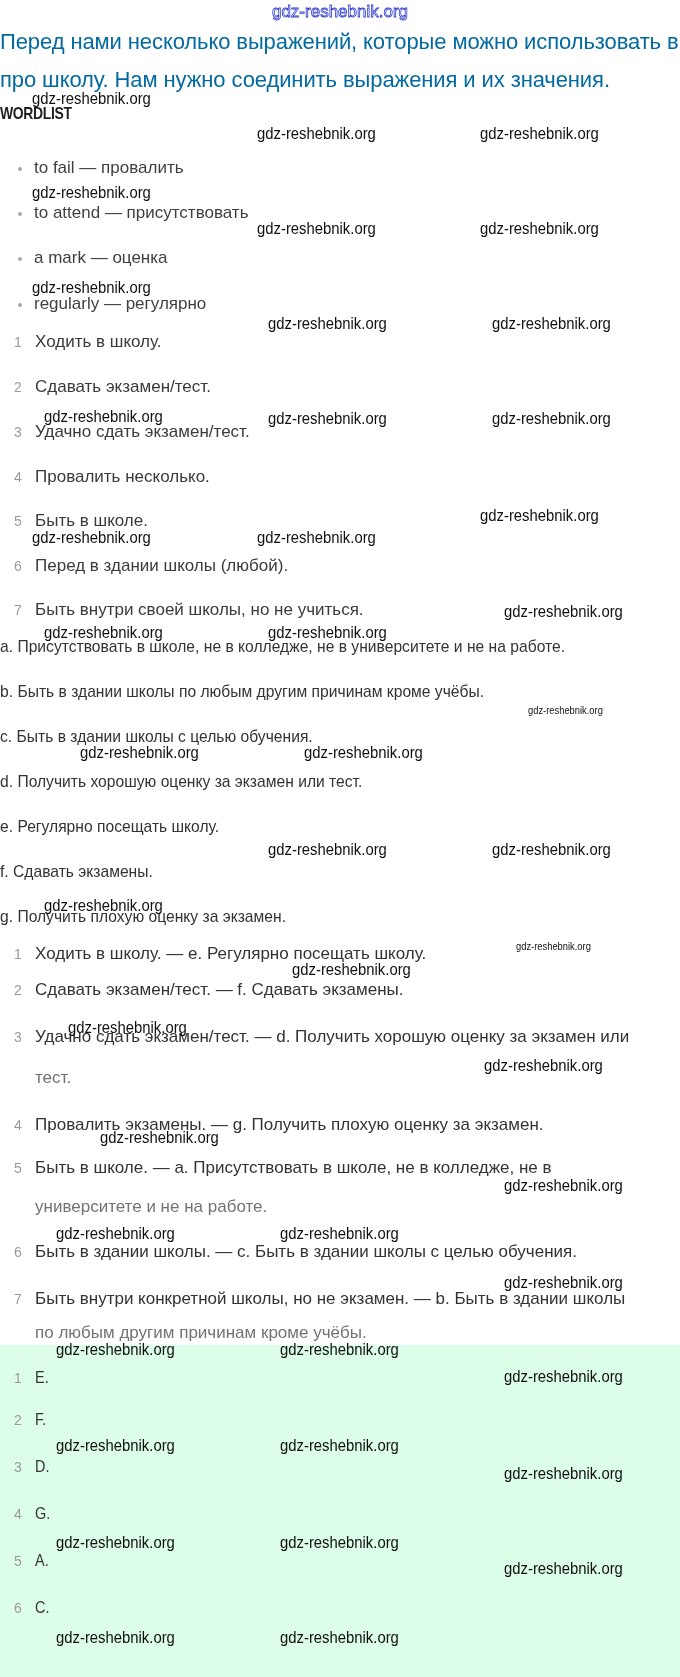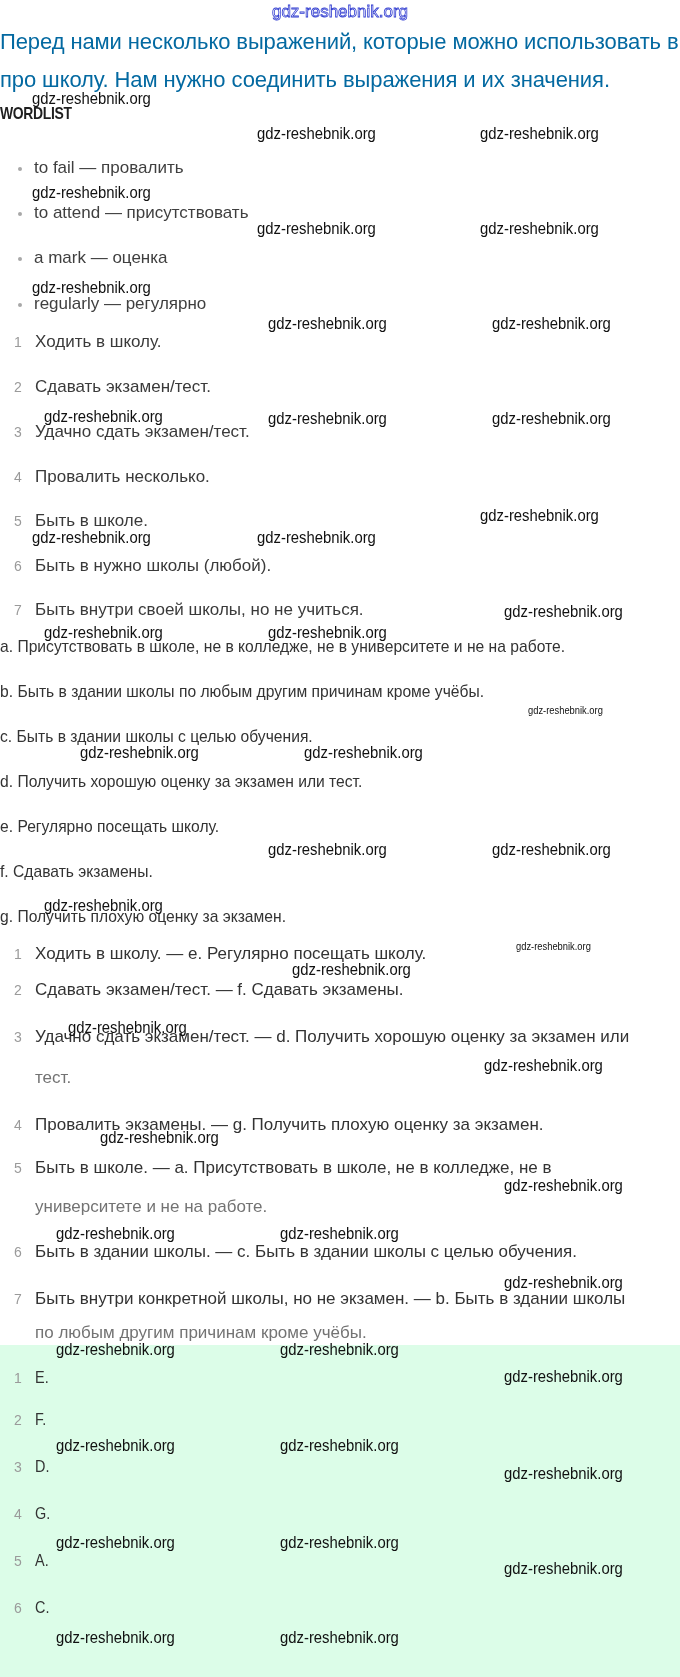--- a/index.html
+++ b/index.html
@@ -65,21 +65,21 @@
 <div class="line bullet" style="top:168px"><span class="dot"></span><span>to fail — провалить</span></div>
 <div class="line bullet" style="top:213px"><span class="dot"></span><span>to attend — присутствовать</span></div>
 <div class="line bullet" style="top:258px"><span class="dot"></span><span>a mark — оценка</span></div>
 <div class="line bullet" style="top:304px"><span class="dot"></span><span>regularly — регулярно</span></div>
 
 <div class="line num" style="top:342px"><span class="n">1</span><span>Ходить в школу.</span></div>
 <div class="line num" style="top:387px"><span class="n">2</span><span>Сдавать экзамен/тест.</span></div>
 <div class="line num" style="top:432px"><span class="n">3</span><span>Удачно сдать экзамен/тест.</span></div>
 <div class="line num" style="top:477px"><span class="n">4</span><span>Провалить несколько.</span></div>
 <div class="line num" style="top:521px"><span class="n">5</span><span>Быть в школе.</span></div>
-<div class="line num" style="top:566px"><span class="n">6</span><span>Быть в нужно школы (любой).</span></div>
+<div class="line num" style="top:566px"><span class="n">6</span><span>Перед в здании школы (любой).</span></div>
 <div class="line num" style="top:610px"><span class="n">7</span><span>Быть внутри своей школы, но не учиться.</span></div>
 
 <div class="line def" style="top:647px">a. Присутствовать в школе, не в колледже, не в университете и не на работе.</div>
 <div class="line def" style="top:692px">b. Быть в здании школы по любым другим причинам кроме учёбы.</div>
 <div class="line def" style="top:737px">c. Быть в здании школы с целью обучения.</div>
 <div class="line def" style="top:782px">d. Получить хорошую оценку за экзамен или тест.</div>
 <div class="line def" style="top:827px">e. Регулярно посещать школу.</div>
 <div class="line def" style="top:872px">f. Сдавать экзамены.</div>
 <div class="line def" style="top:917px">g. Получить плохую оценку за экзамен.</div>
 

